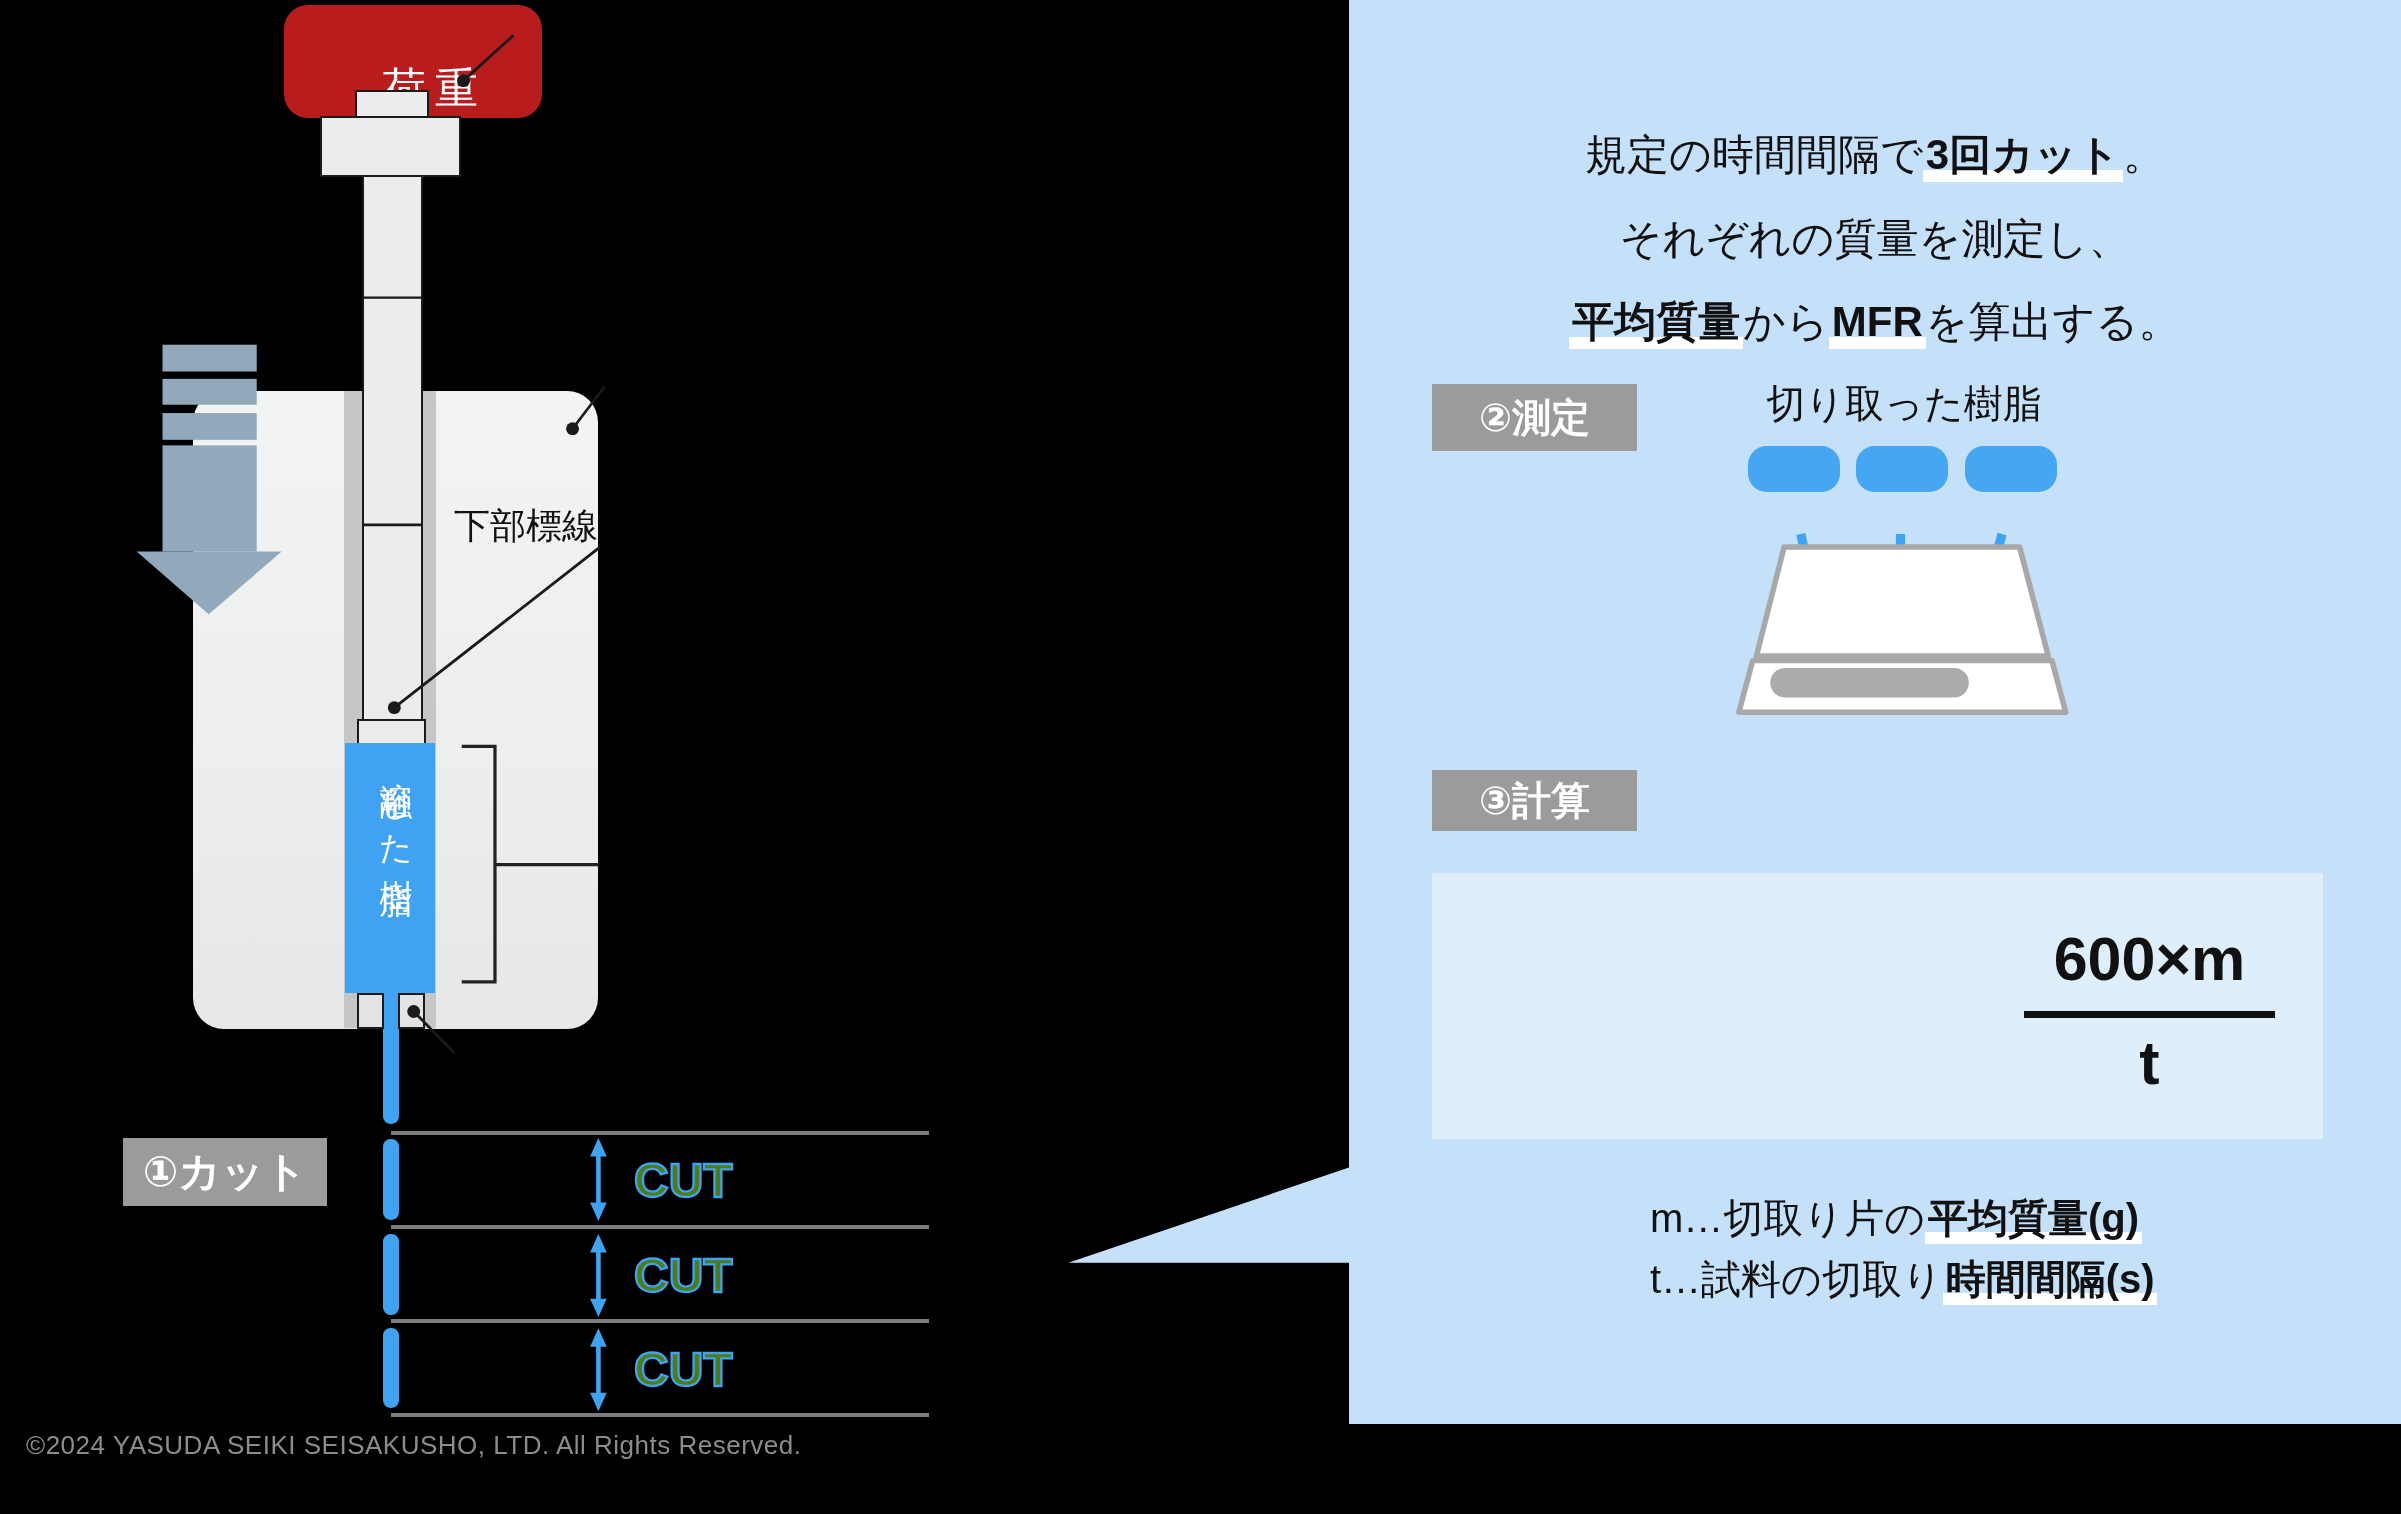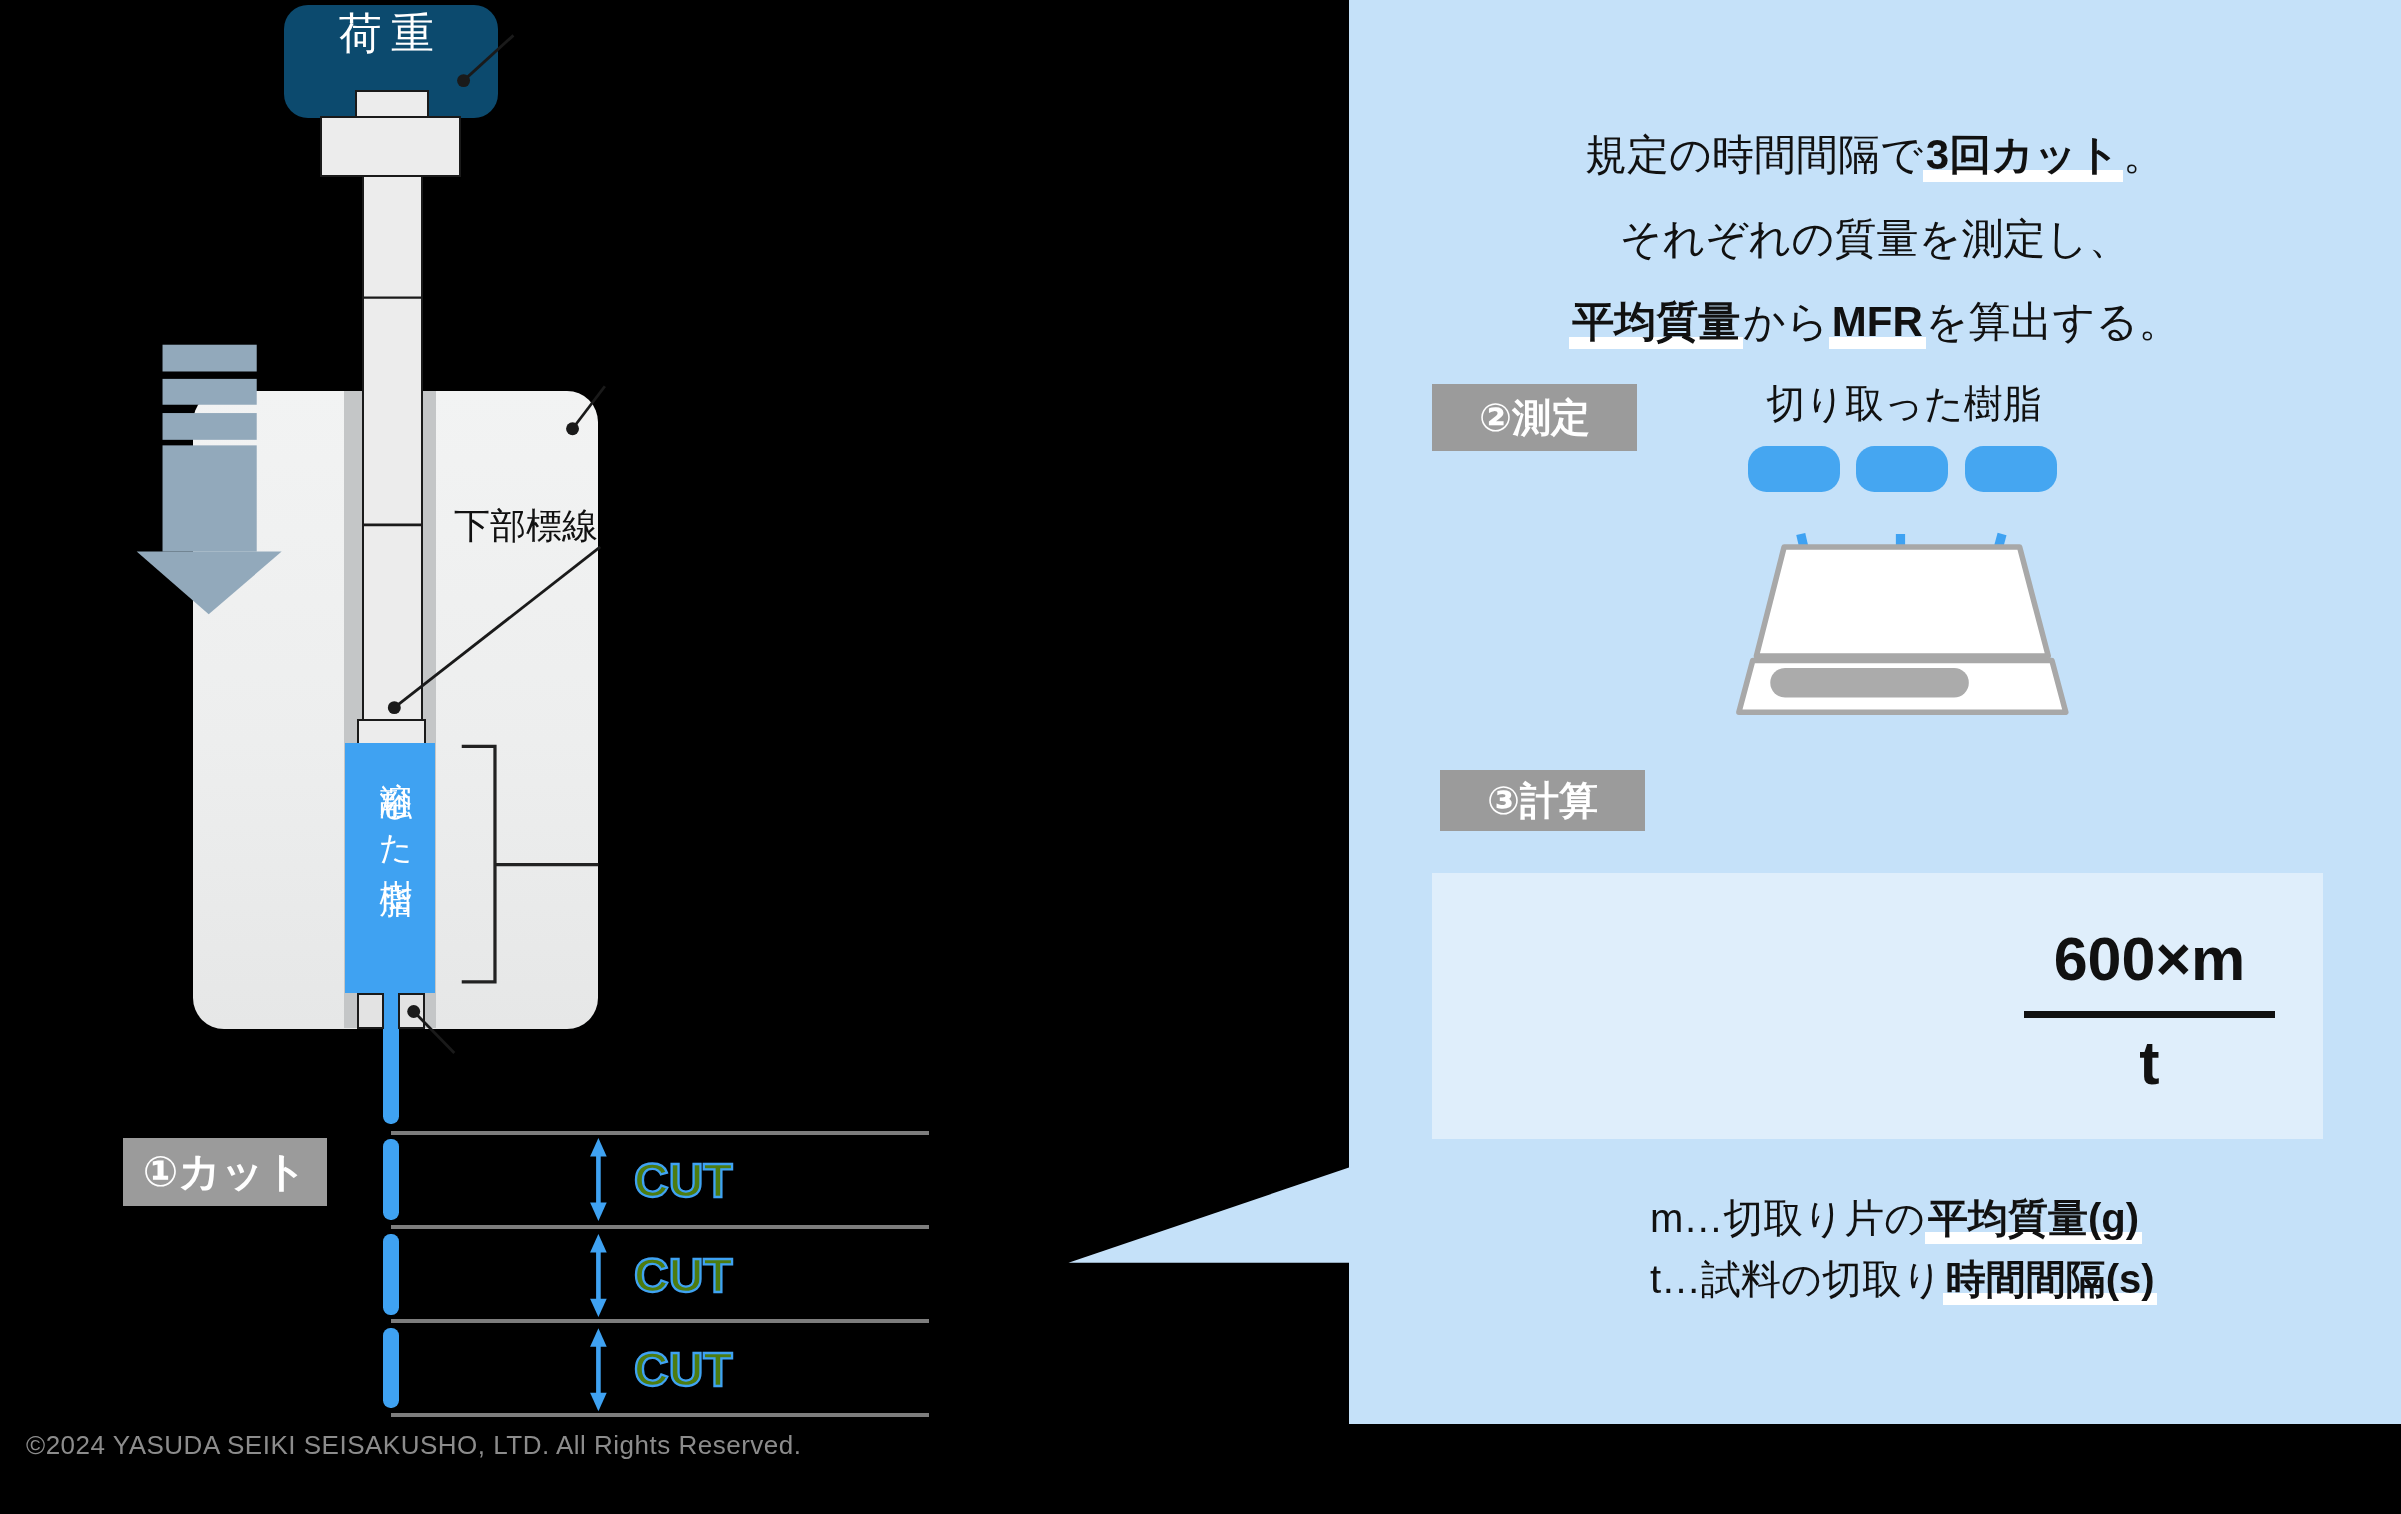--- a/index.html
+++ b/index.html
@@ -28,22 +28,22 @@
   <div class="abs" style="left:193px;top:391px;width:405px;height:638px;border-radius:31px;
               background:linear-gradient(180deg,#F2F3F3 0%,#EDEEEE 55%,#E6E7E7 100%);z-index:5;"></div>
 
   <div class="abs" style="left:344px;top:391px;width:92px;height:637px;background:#C4C6C7;z-index:6;"></div>
 
   <div class="machined" style="left:355px;top:90px;width:74px;height:29.6px;"></div>
   <div class="machined" style="left:320px;top:116px;width:141px;height:61px;"></div>
   <div class="machined" style="left:362px;top:175px;width:61px;height:547px;"></div>
   <div class="machined" style="left:357px;top:719px;width:69px;height:26px;z-index:9;"></div>
 
-  <div class="abs" style="left:284px;top:4.6px;width:214px;height:113px;border-radius:24px;background:#0c4a6e;
-              display:flex;align-items:flex-start;justify-content:center;z-index:7;">
+  <div class="abs" style="left:284px;top:4.6px;width:214px;height:113px;border-radius:24px;background:#b91c1c;
+              display:flex;align-items:flex-end;justify-content:center;z-index:7;padding-left:44px;">
     <span class="txt white" style="position:static;font-size:43px;font-weight:500;letter-spacing:9.2px;">荷重</span>
   </div>
 
   <div class="blue-piece" style="left:345px;top:743px;width:90px;height:250px;"></div>
   <div class="txt white" style="left:373px;top:756px;font-size:33px;writing-mode:vertical-rl;letter-spacing:5.5px;white-space:normal;">溶融した樹脂</div>
 
   <div class="machined" style="left:357px;top:993px;width:27px;height:36px;background:#E3E3E3;z-index:13;"></div>
   <div class="machined" style="left:398px;top:993px;width:27px;height:36px;background:#E3E3E3;z-index:13;"></div>
 
   <div class="txt" style="left:454px;top:502px;font-size:36px;">下部標線</div>
@@ -82,21 +82,21 @@
     <span>②測定</span>
   </div>
   <div class="txt" style="left:1736px;top:377px;width:336px;text-align:center;font-size:39px;">
     <span>切り取った樹脂</span>
   </div>
 
   <div class="chip" style="left:1748px;top:446px;"></div>
   <div class="chip" style="left:1856px;top:446px;"></div>
   <div class="chip" style="left:1965px;top:446px;"></div>
 
-  <div class="graybox" style="left:1432px;top:770px;width:205px;height:61px;font-size:39px;margin-left:8px;">
+  <div class="graybox" style="left:1432px;top:770px;width:205px;height:61px;font-size:39px;">
     <span>③計算</span>
   </div>
 
   <div class="abs" style="left:1432px;top:873px;width:891px;height:266px;background:#DFEEFB;z-index:10;"></div>
   <div class="txt b" style="left:2024px;top:924px;width:251px;text-align:center;font-size:61px;">
     <span>600×m</span>
   </div>
   <div class="abs" style="left:2024px;top:1011px;width:251px;height:6.5px;background:#111;z-index:50;"></div>
   <div class="txt b" style="left:2024px;top:1028px;width:251px;text-align:center;font-size:61px;">
     <span>t</span>

